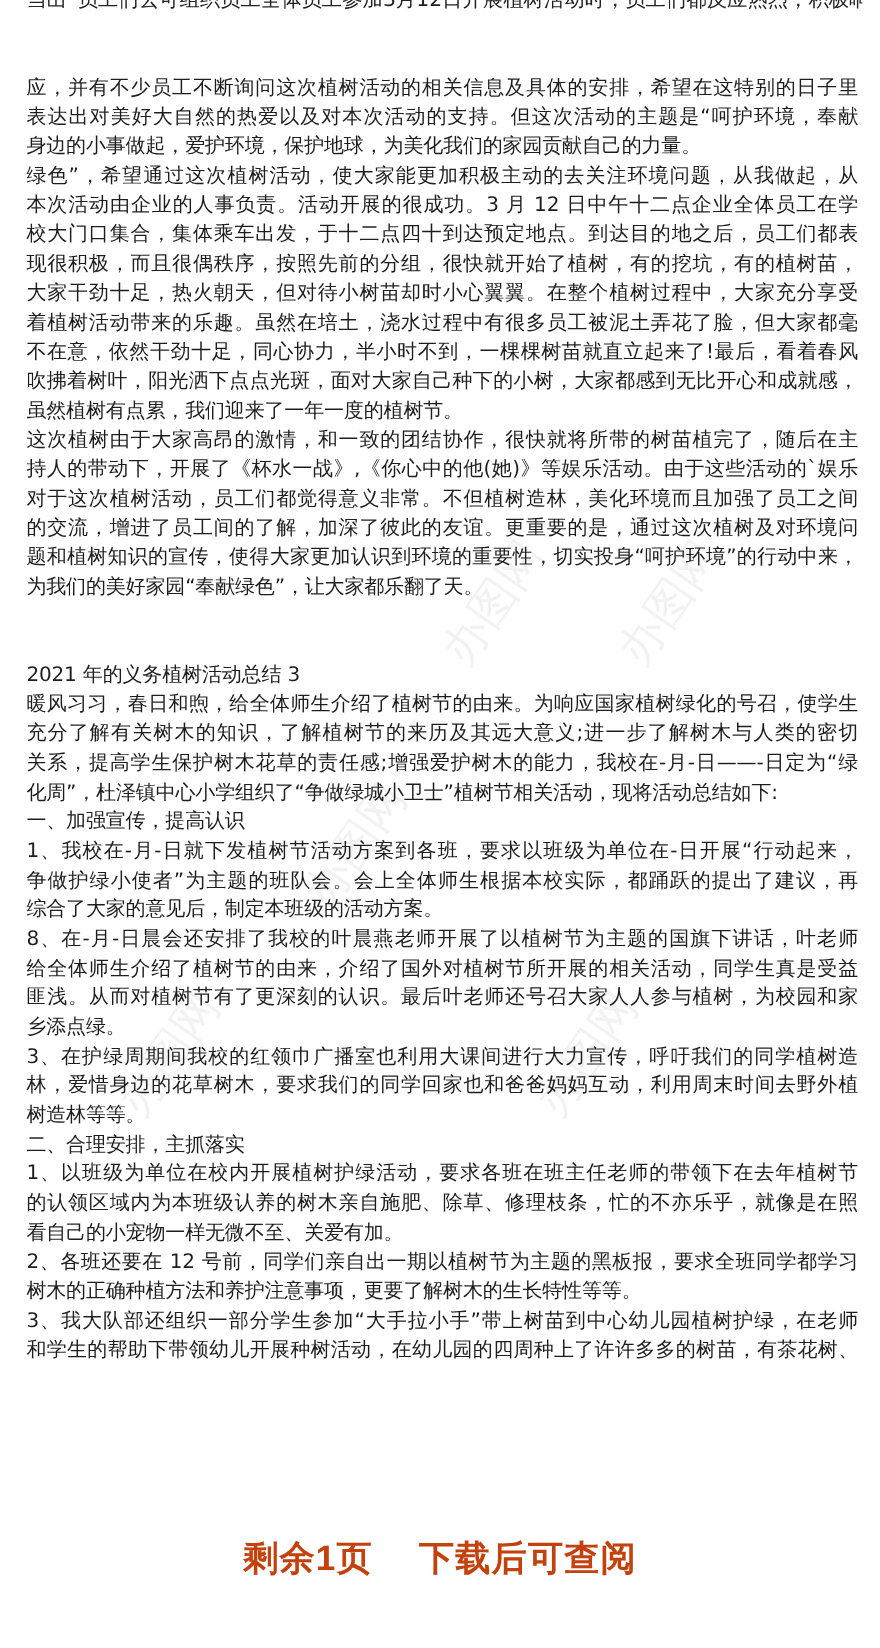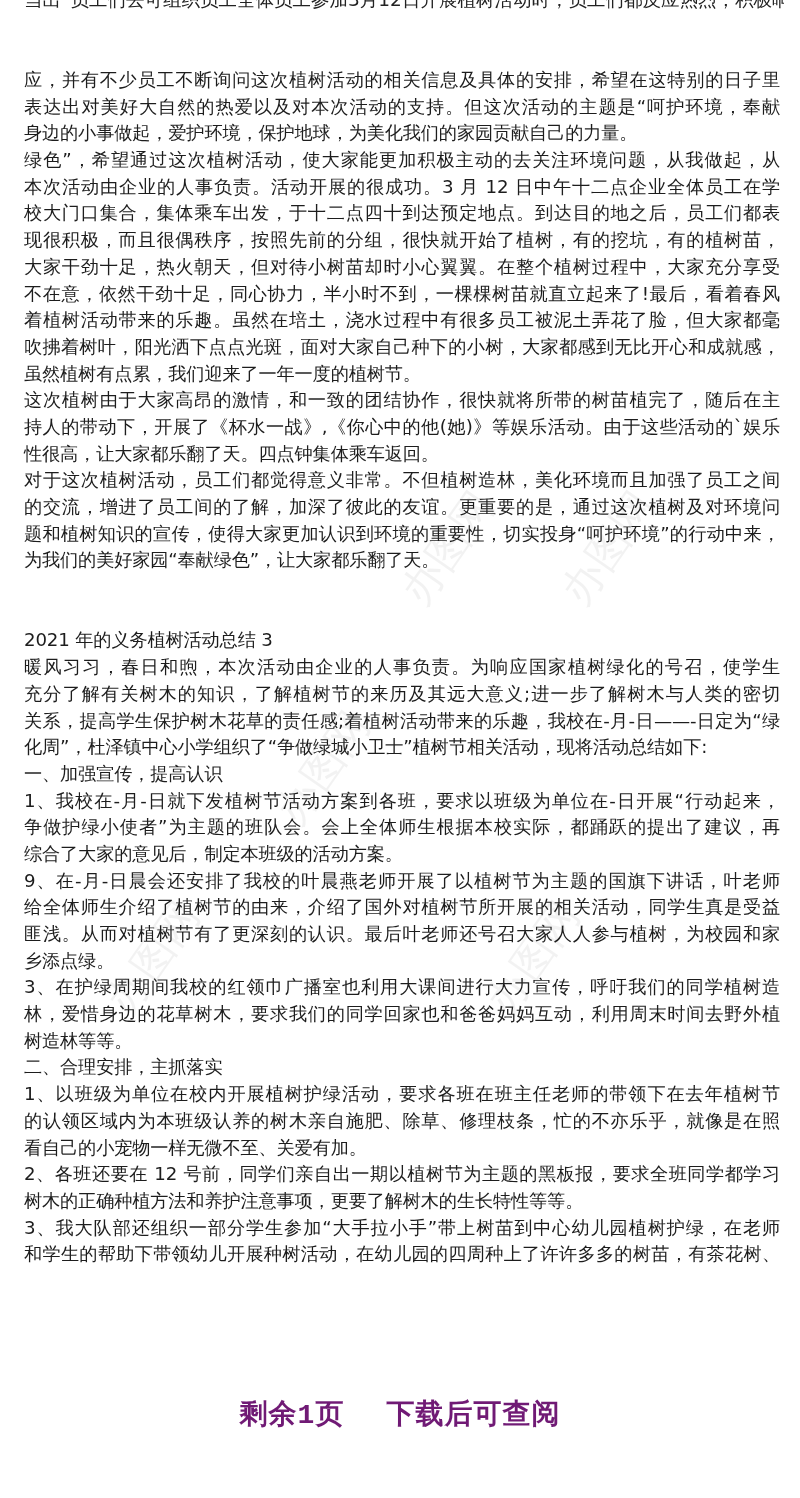--- a/index.html
+++ b/index.html
@@ -9,22 +9,22 @@
                line-height: 26.7px; white-space: nowrap; overflow: hidden; color: #222; }
     .doc { position: absolute; left: 24px; top: 67px; width: 756px; }
     .line { font-size: 18.2px; line-height: 26.7px; height: 26.7px; white-space: nowrap;
             letter-spacing: -0.15px; color: #1d1d1d; }
     .line.justify { text-align: justify; text-align-last: justify; }
     .gap { height: 53.4px; }
     .watermark { position: absolute; font-size: 42px; color: rgba(0,0,0,0.05);
                  transform: rotate(-55deg); white-space: nowrap; pointer-events: none;
                  font-family: "DejaVu Sans", sans-serif; }
     .more-banner { position: absolute; left: 0; top: 1395px; width: 800px; text-align: center;
-                   font-family: Liberation Mono, monospace; font-weight: bold;
-                   font-size: 28px; color: #701a75; letter-spacing: 1px; }
+                   font-family: Liberation Sans, sans-serif; font-weight: bold;
+                   font-size: 32px; color: #c2410c; letter-spacing: 1px; }
     .more-banner span { display: inline-block; }
     .more-banner .sep { width: 42px; }
   </style>
 </head>
 <body>
 
 <div class="cutline">当出“员工们去可组织员工全体员工参加3月12日开展植树活动时，员工们都反应热烈，积极响</div>
 
 <div class="watermark" style="left:385px; top:520px;">办图网</div>
 <div class="watermark" style="left:545px; top:520px;">办图网</div>
@@ -35,46 +35,45 @@
 <div class="doc">
   <div>
     <div class="line justify">应，并有不少员工不断询问这次植树活动的相关信息及具体的安排，希望在这特别的日子里</div>
     <div class="line justify">表达出对美好大自然的热爱以及对本次活动的支持。但这次活动的主题是“呵护环境，奉献</div>
     <div class="line">身边的小事做起，爱护环境，保护地球，为美化我们的家园贡献自己的力量。</div>
     <div class="line justify">绿色”，希望通过这次植树活动，使大家能更加积极主动的去关注环境问题，从我做起，从</div>
     <div class="line justify">本次活动由企业的人事负责。活动开展的很成功。3 月 12 日中午十二点企业全体员工在学</div>
     <div class="line justify">校大门口集合，集体乘车出发，于十二点四十到达预定地点。到达目的地之后，员工们都表</div>
     <div class="line justify">现很积极，而且很偶秩序，按照先前的分组，很快就开始了植树，有的挖坑，有的植树苗，</div>
     <div class="line justify">大家干劲十足，热火朝天，但对待小树苗却时小心翼翼。在整个植树过程中，大家充分享受</div>
+    <div class="line justify">着植树活动带来的乐趣。虽然在培土，浇水过程中有很多员工被泥土弄花了脸，但大家都毫</div>
     <div class="line justify">不在意，依然干劲十足，同心协力，半小时不到，一棵棵树苗就直立起来了!最后，看着春风</div>
-    <div class="line justify">着植树活动带来的乐趣。虽然在培土，浇水过程中有很多员工被泥土弄花了脸，但大家都毫</div>
     <div class="line justify">吹拂着树叶，阳光洒下点点光斑，面对大家自己种下的小树，大家都感到无比开心和成就感，</div>
     <div class="line">虽然植树有点累，我们迎来了一年一度的植树节。</div>
     <div class="line justify">这次植树由于大家高昂的激情，和一致的团结协作，很快就将所带的树苗植完了，随后在主</div>
     <div class="line justify">持人的带动下，开展了《杯水一战》,《你心中的他(她)》等娱乐活动。由于这些活动的`娱乐</div>
-    <div class="line">性很高，让大家都乐翻了天。四点钟集体乘车返回。</div>
     <div class="line justify">对于这次植树活动，员工们都觉得意义非常。不但植树造林，美化环境而且加强了员工之间</div>
     <div class="line justify">的交流，增进了员工间的了解，加深了彼此的友谊。更重要的是，通过这次植树及对环境问</div>
     <div class="line justify">题和植树知识的宣传，使得大家更加认识到环境的重要性，切实投身“呵护环境”的行动中来，</div>
     <div class="line">为我们的美好家园“奉献绿色”，让大家都乐翻了天。</div>
   </div>
 
   <div class="gap"></div>
 
   <div>
     <div class="line">2021 年的义务植树活动总结 3</div>
-    <div class="line justify">暖风习习，春日和煦，本次活动由企业的人事负责。为响应国家植树绿化的号召，使学生</div>
+    <div class="line justify">暖风习习，春日和煦，给全体师生介绍了植树节的由来。为响应国家植树绿化的号召，使学生</div>
     <div class="line justify">充分了解有关树木的知识，了解植树节的来历及其远大意义;进一步了解树木与人类的密切</div>
-    <div class="line justify">关系，提高学生保护树木花草的责任感;着植树活动带来的乐趣，我校在-月-日——-日定为“绿</div>
+    <div class="line justify">关系，提高学生保护树木花草的责任感;增强爱护树木的能力，我校在-月-日——-日定为“绿</div>
     <div class="line">化周”，杜泽镇中心小学组织了“争做绿城小卫士”植树节相关活动，现将活动总结如下:</div>
     <div class="line">一、加强宣传，提高认识</div>
     <div class="line justify">1、我校在-月-日就下发植树节活动方案到各班，要求以班级为单位在-日开展“行动起来，</div>
     <div class="line justify">争做护绿小使者”为主题的班队会。会上全体师生根据本校实际，都踊跃的提出了建议，再</div>
     <div class="line">综合了大家的意见后，制定本班级的活动方案。</div>
-    <div class="line justify">9、在-月-日晨会还安排了我校的叶晨燕老师开展了以植树节为主题的国旗下讲话，叶老师</div>
+    <div class="line justify">8、在-月-日晨会还安排了我校的叶晨燕老师开展了以植树节为主题的国旗下讲话，叶老师</div>
     <div class="line justify">给全体师生介绍了植树节的由来，介绍了国外对植树节所开展的相关活动，同学生真是受益</div>
     <div class="line justify">匪浅。从而对植树节有了更深刻的认识。最后叶老师还号召大家人人参与植树，为校园和家</div>
     <div class="line">乡添点绿。</div>
     <div class="line justify">3、在护绿周期间我校的红领巾广播室也利用大课间进行大力宣传，呼吁我们的同学植树造</div>
     <div class="line justify">林，爱惜身边的花草树木，要求我们的同学回家也和爸爸妈妈互动，利用周末时间去野外植</div>
     <div class="line">树造林等等。</div>
     <div class="line">二、合理安排，主抓落实</div>
     <div class="line justify">1、以班级为单位在校内开展植树护绿活动，要求各班在班主任老师的带领下在去年植树节</div>
     <div class="line justify">的认领区域内为本班级认养的树木亲自施肥、除草、修理枝条，忙的不亦乐乎，就像是在照</div>
     <div class="line">看自己的小宠物一样无微不至、关爱有加。</div>

